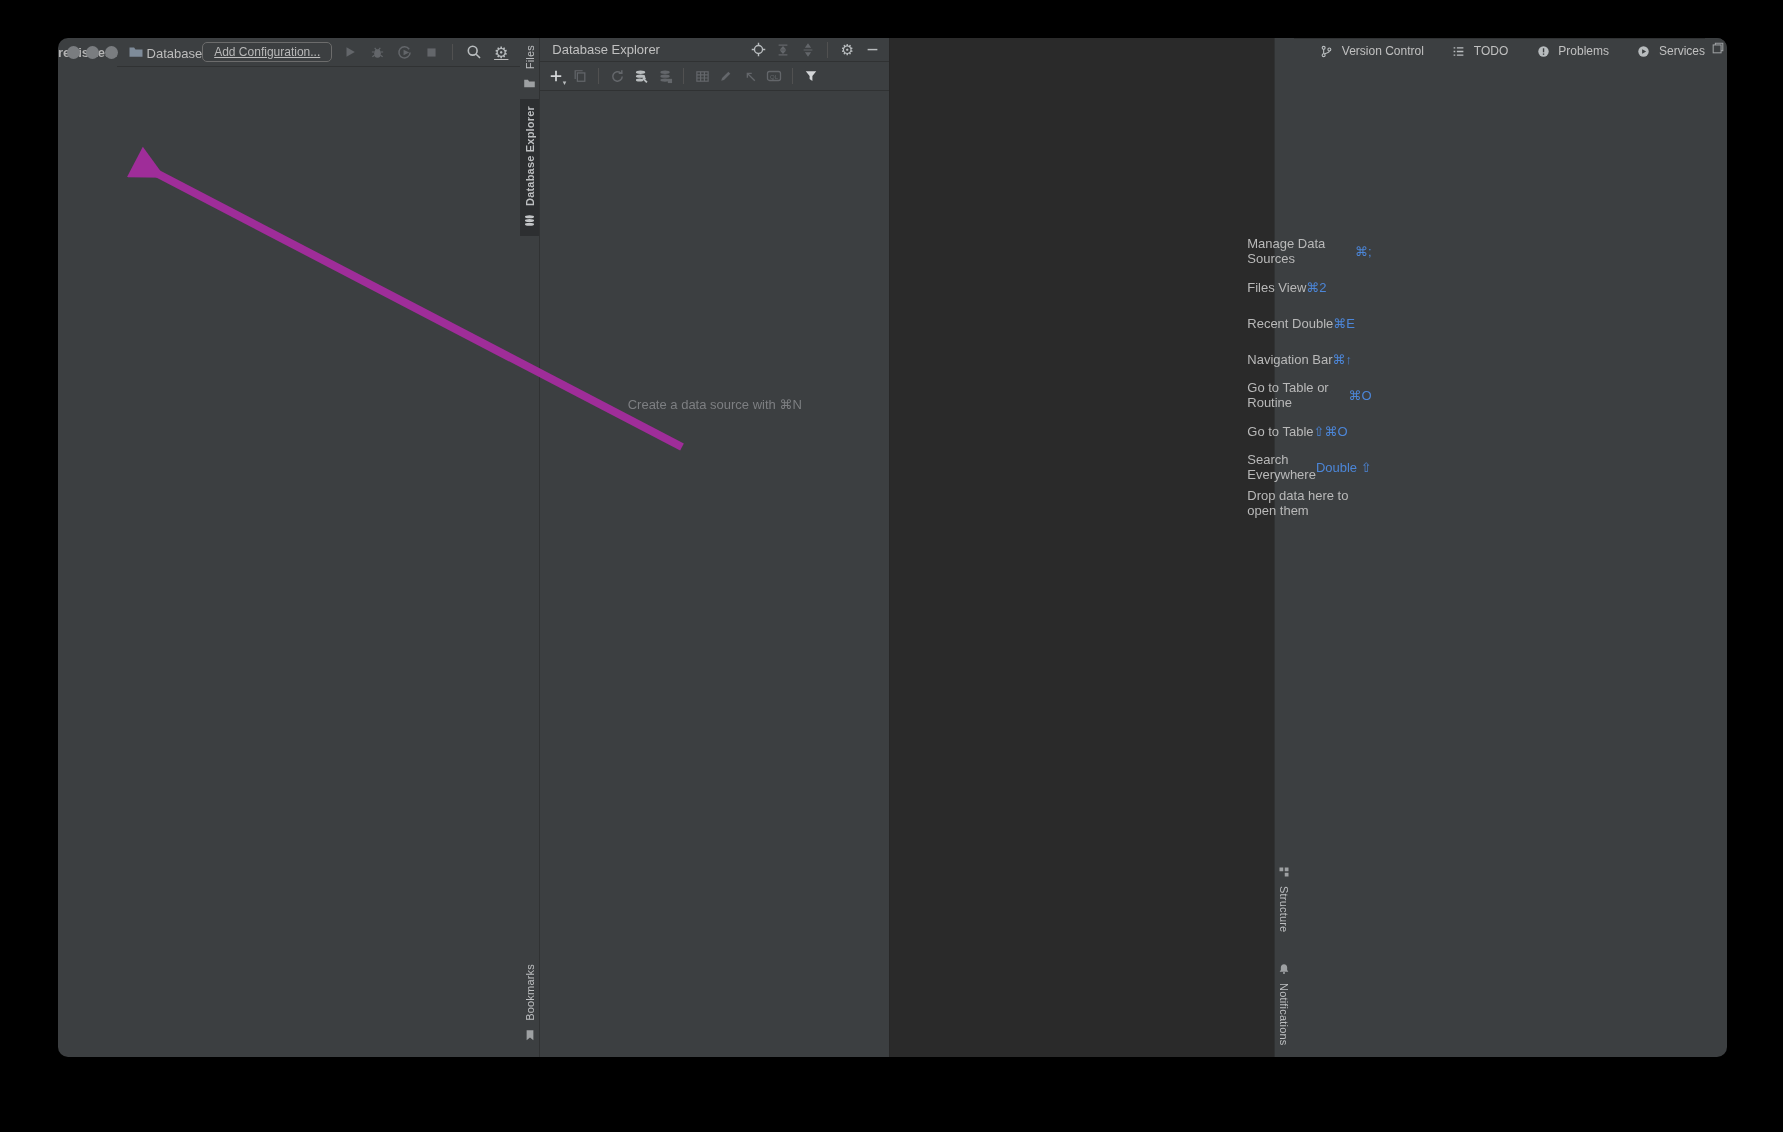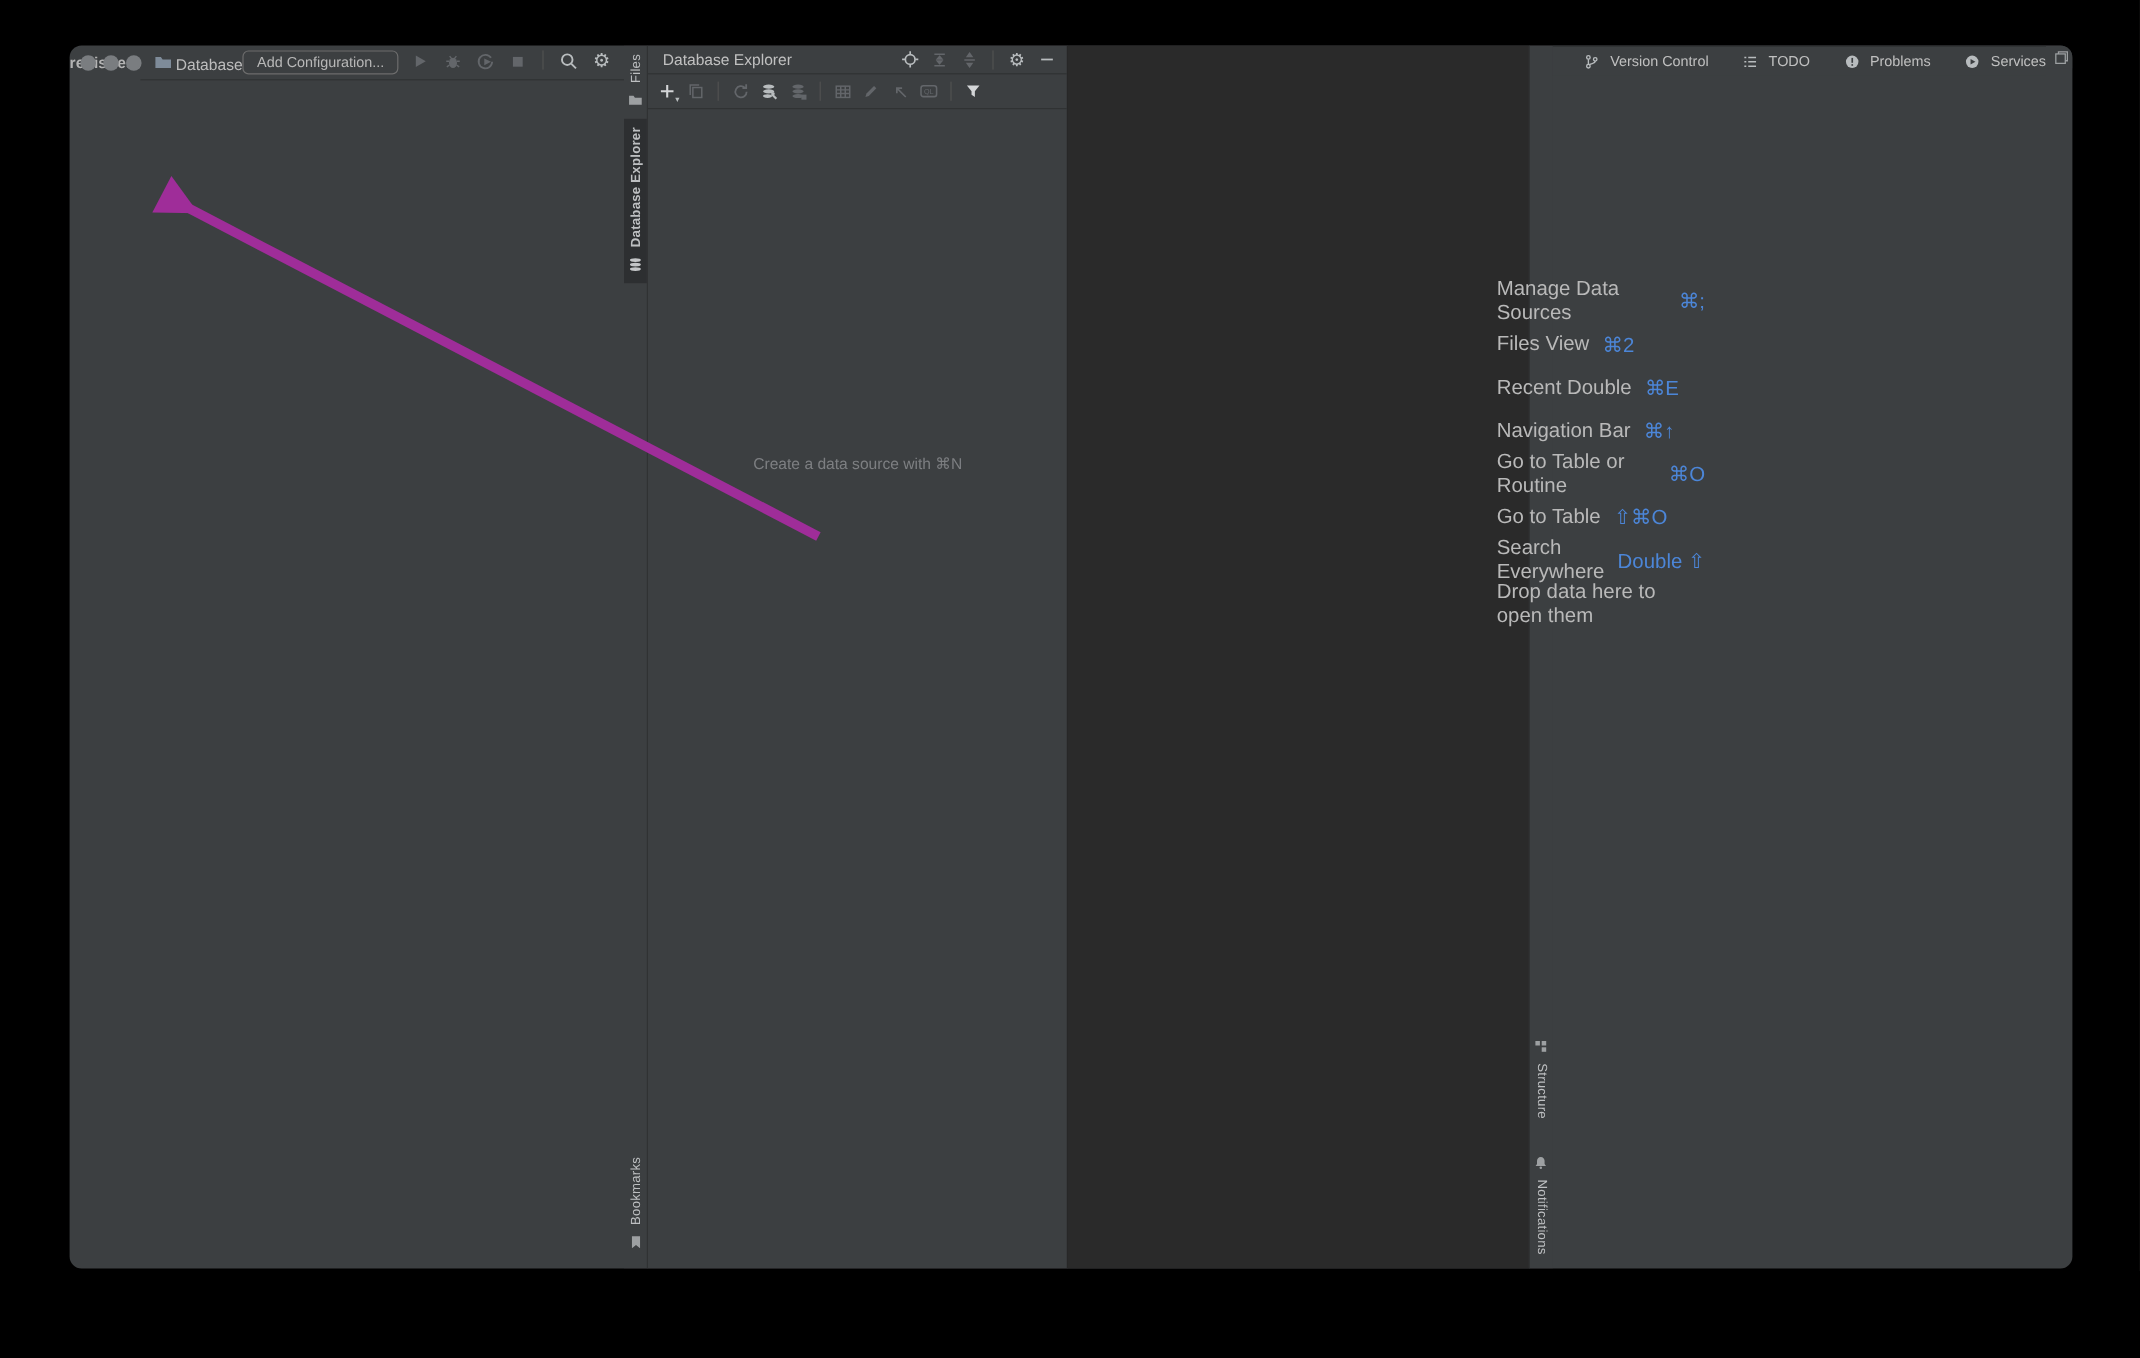--- a/index.html
+++ b/index.html
@@ -13,21 +13,21 @@
   .window{position:absolute; left:58px; top:38px; width:1669px; height:1019px;
     background:var(--chrome); border-radius:10px; overflow:hidden; display:flex; flex-direction:row;}
   
   .titlebar{height:28px; position:relative; display:flex; align-items:center; justify-content:center; flex:0 0 auto;}
   .lights{position:absolute; left:9px; top:8px; display:flex; gap:6px;}
   .light{width:13px; height:13px; border-radius:50%; background:#7a7d80;}
   .win-title{font-size:13px; font-weight:bold; color:#b3b3b3;}
   
   .topbar{height:29px; display:flex; align-items:center; padding:0 10px; border-bottom:1px solid var(--border); flex:0 0 auto;}
   .crumb{display:flex; align-items:flex-end; gap:2px; font-size:13px;}
-  .top-actions{margin-left:auto; display:flex; gap:9px;}
+  .top-actions{margin-left:auto; display:flex; align-items:center; gap:9px;text-decoration:underline;}
   .add-config{height:20px; padding:0 11px; font-size:12px; color:#b8b8b8; background:transparent;
     border:1px solid #6c6c6c; border-radius:5px; display:flex; align-items:center; cursor:default;}
   .ic{width:18px; height:18px; display:flex; align-items:center; justify-content:center; flex:0 0 auto;}
   .ic svg{display:block;}
   .dim{color:var(--icon-dim);}
   .bright{color:var(--icon);}
   .vsep{width:1px; height:16px; background:var(--border2); margin:0 3px;}
   
   .main{flex:1 1 auto; display:flex; min-height:0;}
   .stripe{width:20px; background:var(--chrome); display:flex; flex-direction:column; align-items:center; flex:0 0 auto;}
@@ -38,27 +38,27 @@
   .stripe.left .vlabel{writing-mode:vertical-rl; transform:rotate(180deg);}
   .stripe.right .vlabel{writing-mode:vertical-rl;}
   .vtab.selected{background:var(--sel-tab);}
   .vtab.bottom{margin-top:auto; margin-bottom:6px;}
   
   .panel{width:350px; background:var(--chrome); border-right:1px solid #272727; display:flex; flex-direction:column; position:relative; flex:0 0 auto;}
   .panel-header{height:24px; display:flex; align-items:center; padding:0 8px 0 12px; border-bottom:1px solid var(--border); flex:0 0 auto;}
   .panel-title{font-size:13px; color:#c0c0c0;}
   .panel-header-actions{margin-left:auto; display:flex; align-items:center; gap:7px;}
   .panel-toolbar{height:29px; display:flex; align-items:center; gap:6px; padding:0 7px; border-bottom:1px solid var(--border); flex:0 0 auto;}
-  .panel-hint{position:absolute; top:341px; left:0; right:0; text-align:center; font-size:13px; color:#7d7f82;}
+  .panel-hint{position:absolute; top:359px; left:0; right:0; text-align:center; font-size:13px; color:#7d7f82;}
   .plus-wrap{position:relative;}
   .plus-wrap .dd{position:absolute; right:-1px; bottom:-2px; font-size:7px; color:var(--icon);}
   
   .editor{flex:1 1 auto; background:var(--editor); position:relative; min-width:0;}
   .shortcut-block{position:absolute; left:357px; top:195px;}
-  .shortcut-row{height:36px; display:flex; align-items:center; gap:11px; font-size:17px; color:#b9b9b9;}
+  .shortcut-row{height:36px; display:flex; align-items:center; gap:0; font-size:13px; color:#b9b9b9;}
   .sc{color:var(--accent-blue); white-space:pre;}
   
   .toolwindow-bar{height:25px; border-top:1px solid var(--border); display:flex; align-items:center; gap:26px;
     padding-left:24px; font-size:12px; color:#c0c0c0; flex:0 0 auto; background:var(--chrome);}
   .tw-item{display:flex; align-items:center; gap:6px; cursor:default;}
   .statusbar{height:19px; display:flex; align-items:center; padding-left:4px; flex:0 0 auto; background:var(--chrome);}
   
   .overlay{position:absolute; left:0; top:0; width:1783px; height:1132px; pointer-events:none; z-index:50;}
 </style>
 </head>

